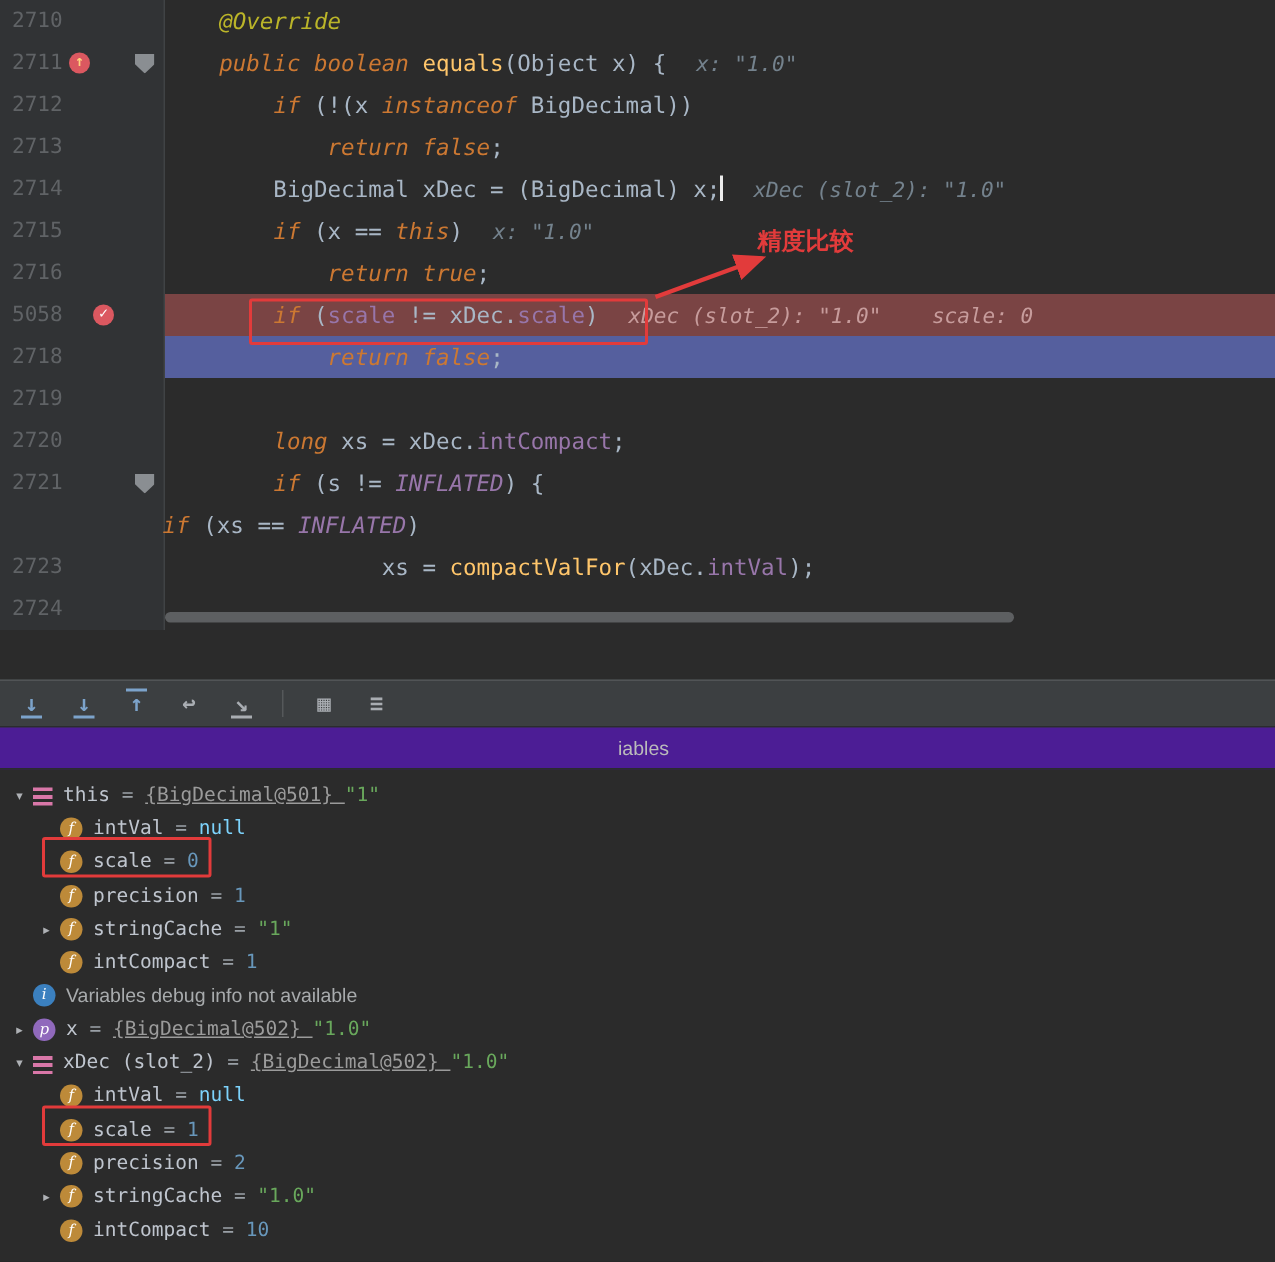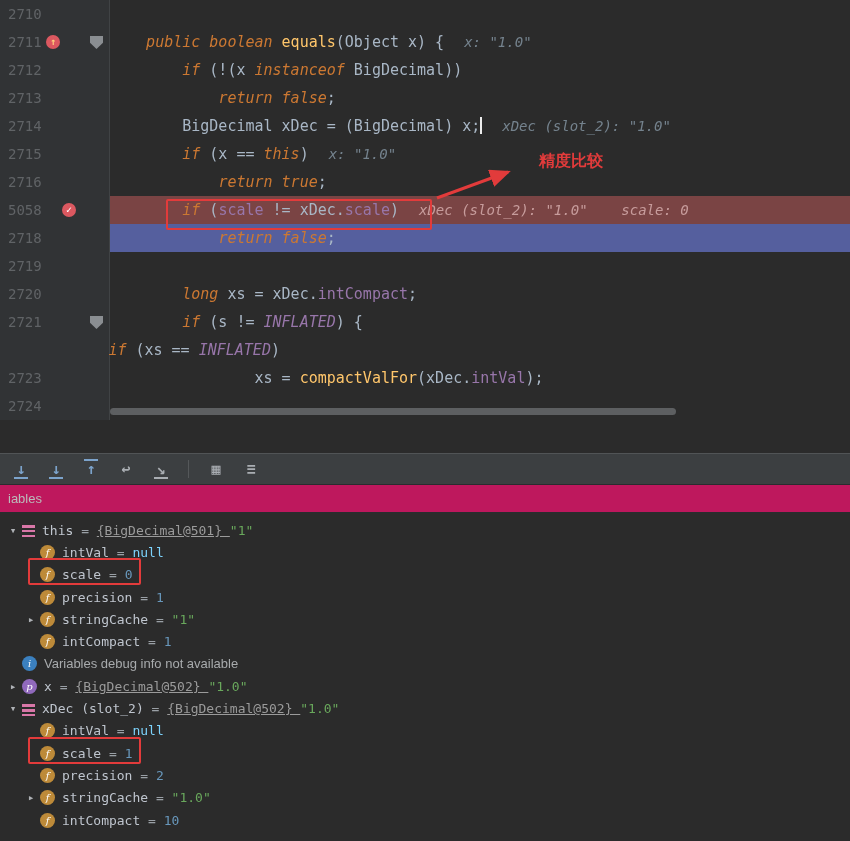--- a/index.html
+++ b/index.html
@@ -46,23 +46,23 @@
              padding-left:10px; gap:13px; }
   .tbtn { position:relative; width:22px; height:22px; display:flex; align-items:center;
           justify-content:center; font-size:15px; font-weight:bold; border-radius:3px; }
   .tbtn.blue { color:#7CA3CB; }
   .tbtn.gray { color:#A9ADB2; }
   .tbtn[data-bar="b"]::after { content:""; position:absolute; left:4px; right:4px; bottom:1px;
                                height:2px; background:currentColor; }
   .tbtn[data-bar="t"]::before { content:""; position:absolute; left:4px; right:4px; top:1px;
                                 height:2px; background:currentColor; }
   .tsep { width:1px; height:18px; background:#55585A; margin:0 3px; }
-  .panel-header { height:28px; background:#be185d; border-bottom:1px solid #2A2C2E;
+  .panel-header { height:28px; background:#4c1d95; border-bottom:1px solid #2A2C2E;
                   display:flex; align-items:center; padding-left:8px;
-                  font-family:"Liberation Sans", sans-serif; font-size:13px; color:#BBBBBB; }
+                  font-family:"Liberation Sans", sans-serif; font-size:13px; color:#BBBBBB;justify-content:center; }
 
   
   .vtree { position:relative; background:#2B2B2B; padding-top:6px; font-size:13px;
            height:328px; }
   .vrow { display:flex; align-items:center; height:22.3px; color:#BFC5CE; white-space:pre; }
   .chev { width:18px; flex:0 0 18px; text-align:center; color:#AEB1B5; font-size:11px; }
   .ticon { width:15px; height:15px; flex:0 0 15px; margin-right:7px; text-align:center; }
   .ticon.field { border-radius:50%; background:#BD8A39; color:#FFFFFF; font-size:10px;
                  font-style:italic; line-height:15px; font-family:"DejaVu Serif", serif; }
   .ticon.param { border-radius:50%; background:#9069BC; color:#FFFFFF; font-size:10px;
@@ -78,35 +78,36 @@
   .v-num { color:#6897BB; }
   .v-kw  { color:#7dd3fc; }
   .info-text { color:#A8ABAD; font-family:"Liberation Sans", sans-serif;text-align:center; }
 
   
   .overlay { position:absolute; inset:0; pointer-events:none; z-index:10; }
   .ann-box { position:absolute; border:2px solid #E23B3B; border-radius:2px; }
   .box-code   { left:166px; top:199px; width:266px; height:31px; }
   .box-scale0 { left:28px;  top:558px; width:113px; height:27px; }
   .box-scale1 { left:28px;  top:737px; width:113px; height:27px; }
-  .ann-label { position:absolute; left:539px; top:151px; color:#E23B3B; font-size:16px;
+  .ann-label { position:absolute; left:505px; top:151px; color:#E23B3B; font-size:16px;
                font-weight:bold; font-family:"Liberation Sans", sans-serif; }
   .ann-arrow { position:absolute; left:0; top:0; }
 </style>
 </head>
 <body>
 
 <div class="app">
 
   <div class="editor">
     <div>
         <div class="code-row">
           <div class="gutter">
             <span class="line-num">2710</span>
           </div>
+          <div class="code-text"><span class="c-a">    @Override</span></div>
         </div>
         <div class="code-row">
           <div class="gutter">
             <span class="line-num">2711</span>
             <span class="gicon method-breakpoint">↑</span>
             <span class="gicon fold-marker"></span>
           </div>
           <div class="code-text"><span class="c-k">    public boolean </span><span class="c-m">equals</span><span class="c-p">(Object x) {</span><span class="hint">x: "1.0"</span></div>
         </div>
         <div class="code-row">

